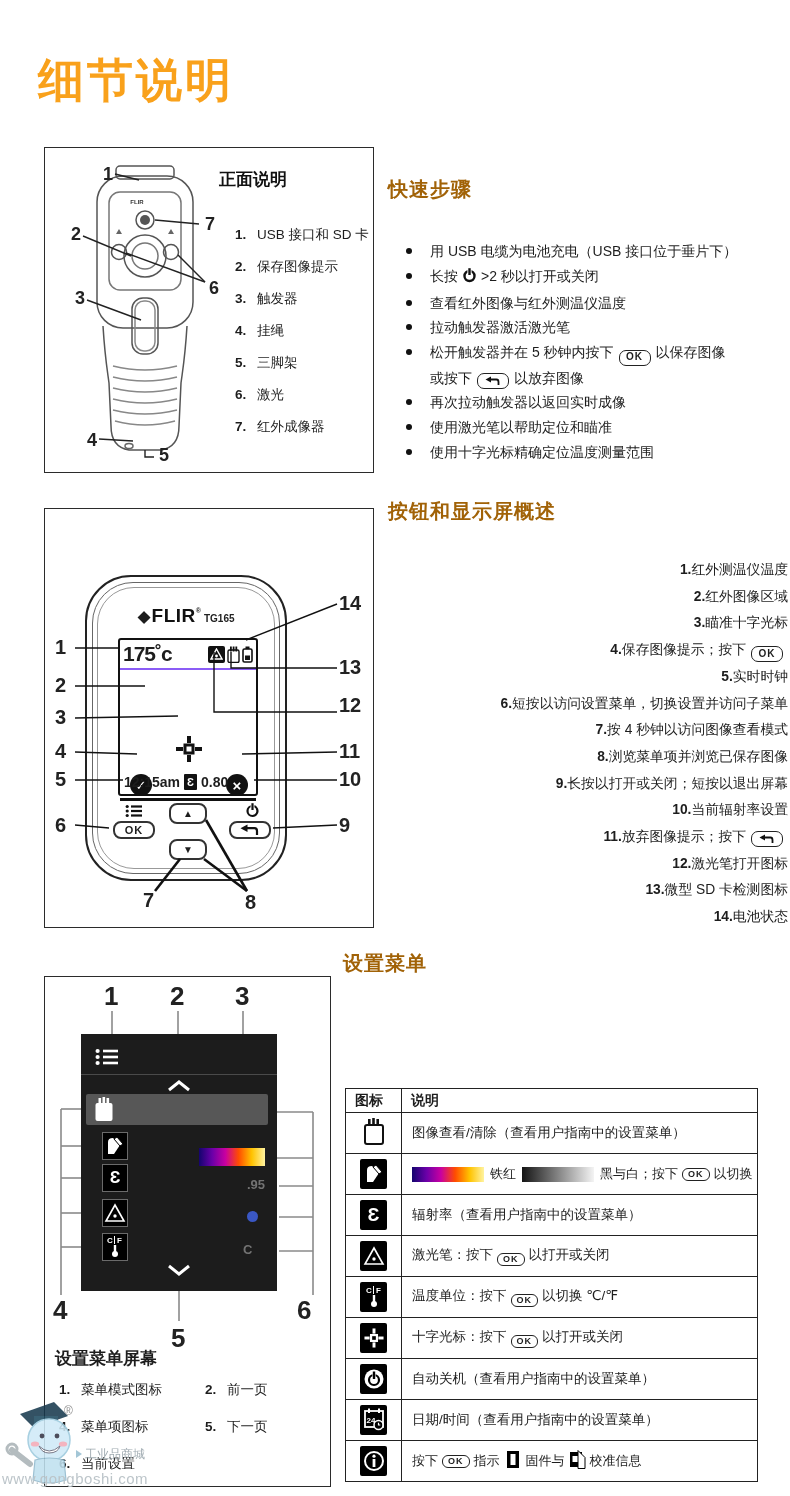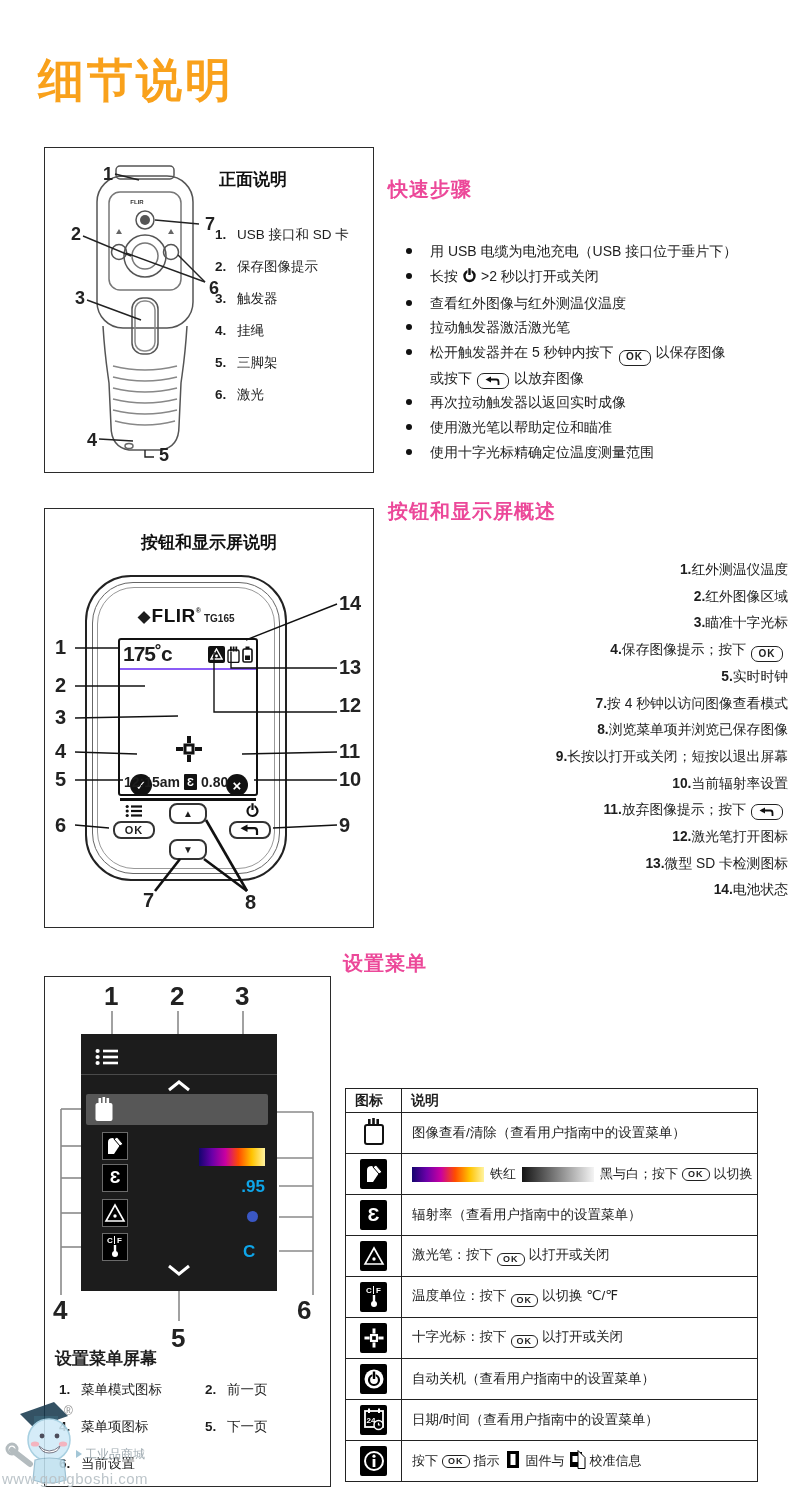--- a/index.html
+++ b/index.html
@@ -3,35 +3,35 @@
 <meta charset="utf-8">
 <style>
   * { margin:0; padding:0; box-sizing:border-box; }
   html,body { background:#ffffff; }
   body { font-family:"Liberation Sans","DejaVu Sans",sans-serif; color:#1d1d1d; }
   .canvas { position:relative; width:790px; height:1496px; background:#fff; overflow:hidden;text-decoration:underline; }
 
   
   .page-title { position:absolute; left:38px; top:50px; font-size:46px; font-weight:900;
                 color:#F9A11B; letter-spacing:3px; }
-  .blue-h { position:absolute; font-size:20px; font-weight:bold; color:#ec4899; letter-spacing:1px; }
+  .blue-h { position:absolute; font-size:20px; font-weight:bold; color:#a16207; letter-spacing:1px; }
 
   
   .panel { position:absolute; border:1.6px solid #2b2b2b; background:#fff; }
   .panel1 { left:44px; top:147px; width:330px; height:326px; }
   .panel2 { left:44px; top:508px; width:330px; height:420px; }
   .panel3 { left:44px; top:976px; width:287px; height:511px; }
 
   .panel-title { font-size:17px; font-weight:bold; color:#111; }
 
   
   .p1-device { position:absolute; left:14px; top:12px; }
   .p1-right  { position:absolute; left:170px; top:20px; width:152px; }
   .p1-right .panel-title { margin-bottom:28px; margin-left:4px; }
-  .plist { list-style:none; font-size:13.5px; }
+  .plist { list-style:none; font-size:13.5px;margin-left:20px; }
   .plist li { line-height:32px; white-space:nowrap; }
   .plist .num { display:inline-block; width:22px; font-weight:bold; }
 
   
   .quick { position:absolute; left:388px; top:176px; width:396px; }
   .quick ul { list-style:none; margin-top:36px; }
   .quick li { position:relative; padding-left:42px; font-size:14px; line-height:24.8px; }
   .quick li .dot { position:absolute; left:18px; top:9px; width:6px; height:6px; border-radius:50%; background:#111; }
 
   
@@ -94,21 +94,21 @@
   
   .mscreen { position:absolute; left:36px; top:57px; width:196px; height:257px; background:#1c1c1c; }
   .msep { position:absolute; left:0; top:40px; width:100%; height:1px; background:#4a4a4a; }
   .hl-row { position:absolute; left:5px; top:60px; width:182px; height:31px; background:#575757; border-radius:2px;
             display:flex; align-items:center; padding-left:8px; }
   .mic { position:absolute; width:26px; height:28px; background:#000; border:1px solid #6a6a6a;
          display:flex; align-items:center; justify-content:center; }
   .mic.eps { color:#fff; font-size:17px; font-weight:bold; }
   .grad-bar { position:absolute; left:118px; top:114px; width:66px; height:18px;
               background:linear-gradient(90deg,#14046e,#6a00a8,#c800a1,#ff4d00,#ffc300,#fff3a0); }
-  .mval { position:absolute; color:#0ea5e9; font-weight:bold; font-size:17px; }
+  .mval { position:absolute; color:#737373; font-weight:bold; font-size:13px; }
   .mdot { position:absolute; left:166px; top:177px; width:11px; height:11px; border-radius:50%; background:#3A57C4; }
   .chev { position:absolute; left:86px; }
   .legend-h { position:absolute; left:10px; top:370px; font-size:17px; font-weight:bold; }
   .legend { position:absolute; left:14px; top:404px; width:262px; display:grid;
             grid-template-columns:146px 116px; grid-auto-rows:37px; font-size:13.5px; }
   .legend .num { display:inline-block; width:22px; font-weight:bold; }
   .callnum3 { position:absolute; font-size:26px; font-weight:600; color:#222; }
 
   
   .itable { position:absolute; left:345px; top:1088px; width:413px; border-collapse:collapse; }
@@ -191,20 +191,21 @@
     </div>
     <div class="p1-right">
       <div class="panel-title">正面说明</div>
       <ul class="plist">
         <li><span class="num">1.</span><span>USB 接口和 SD 卡</span></li>
         <li><span class="num">2.</span><span>保存图像提示</span></li>
         <li><span class="num">3.</span><span>触发器</span></li>
         <li><span class="num">4.</span><span>挂绳</span></li>
         <li><span class="num">5.</span><span>三脚架</span></li>
         <li><span class="num">6.</span><span>激光</span></li>
+        <li><span class="num">7.</span><span>红外成像器</span></li>
       </ul>
     </div>
   </div>
 
   <div class="quick">
     <h2 class="blue-h" style="left:0;top:0;position:relative;">快速步骤</h2>
     <ul>
       <li><span class="dot"></span><span>用 USB 电缆为电池充电（USB 接口位于垂片下）</span></li>
       <li><span class="dot"></span><span>长按</span><span class="inline-icon"><svg width="15" height="16" viewBox="0 0 15 16">
               <circle cx="7.5" cy="9" r="5" fill="none" stroke="#111" stroke-width="2.4"></circle>
@@ -220,21 +221,20 @@
               <polygon points="0.5,3.5 6,0.5 6,6.5" fill="#111"></polygon>
             </svg>
           </span><span>以放弃图像</span></li>
       <li><span class="dot"></span><span>再次拉动触发器以返回实时成像</span></li>
       <li><span class="dot"></span><span>使用激光笔以帮助定位和瞄准</span></li>
       <li><span class="dot"></span><span>使用十字光标精确定位温度测量范围</span></li>
     </ul>
   </div>
 
   <div class="panel panel2">
-    <div class="panel-title">按钮和显示屏说明</div>
 
     <div class="dev2">
       <div class="ring1"></div>
       <div class="ring2"></div>
       <div class="flir-row">
         <span class="flir-diamond">◆</span><span class="flir-word">FLIR</span><span class="flir-reg">®</span><span class="flir-model">TG165</span>
       </div>
 
       <div class="screen2">
         <div class="temp-row">
@@ -343,20 +343,21 @@
   </div>
 
   <div class="overview">
     <h2 class="blue-h" style="position:relative;">按钮和显示屏概述</h2>
     <ol>
       <li><span class="num">1.</span><span>红外测温仪温度</span></li>
       <li><span class="num">2.</span><span>红外图像区域</span></li>
       <li><span class="num">3.</span><span>瞄准十字光标</span></li>
       <li><span class="num">4.</span><span>保存图像提示；按下</span><span class="key">OK</span></li>
       <li><span class="num">5.</span><span>实时时钟</span></li>
+      <li><span class="num">6.</span><span>短按以访问设置菜单，切换设置并访问子菜单</span></li>
       <li><span class="num">7.</span><span>按 4 秒钟以访问图像查看模式</span></li>
       <li><span class="num">8.</span><span>浏览菜单项并浏览已保存图像</span></li>
       <li><span class="num">9.</span><span>长按以打开或关闭；短按以退出屏幕</span></li>
       <li><span class="num">10.</span><span>当前辐射率设置</span></li>
       <li><span class="num">11.</span><span>放弃图像提示；按下</span><span class="key">
             <svg width="16" height="10" viewBox="0 0 16 10">
               <path d="M4,3.5 H11.5 Q13.5,3.5 13.5,6 V9" fill="none" stroke="#111" stroke-width="1.8"></path>
               <polygon points="0.5,3.5 6,0.5 6,6.5" fill="#111"></polygon>
             </svg>
           </span></li>

